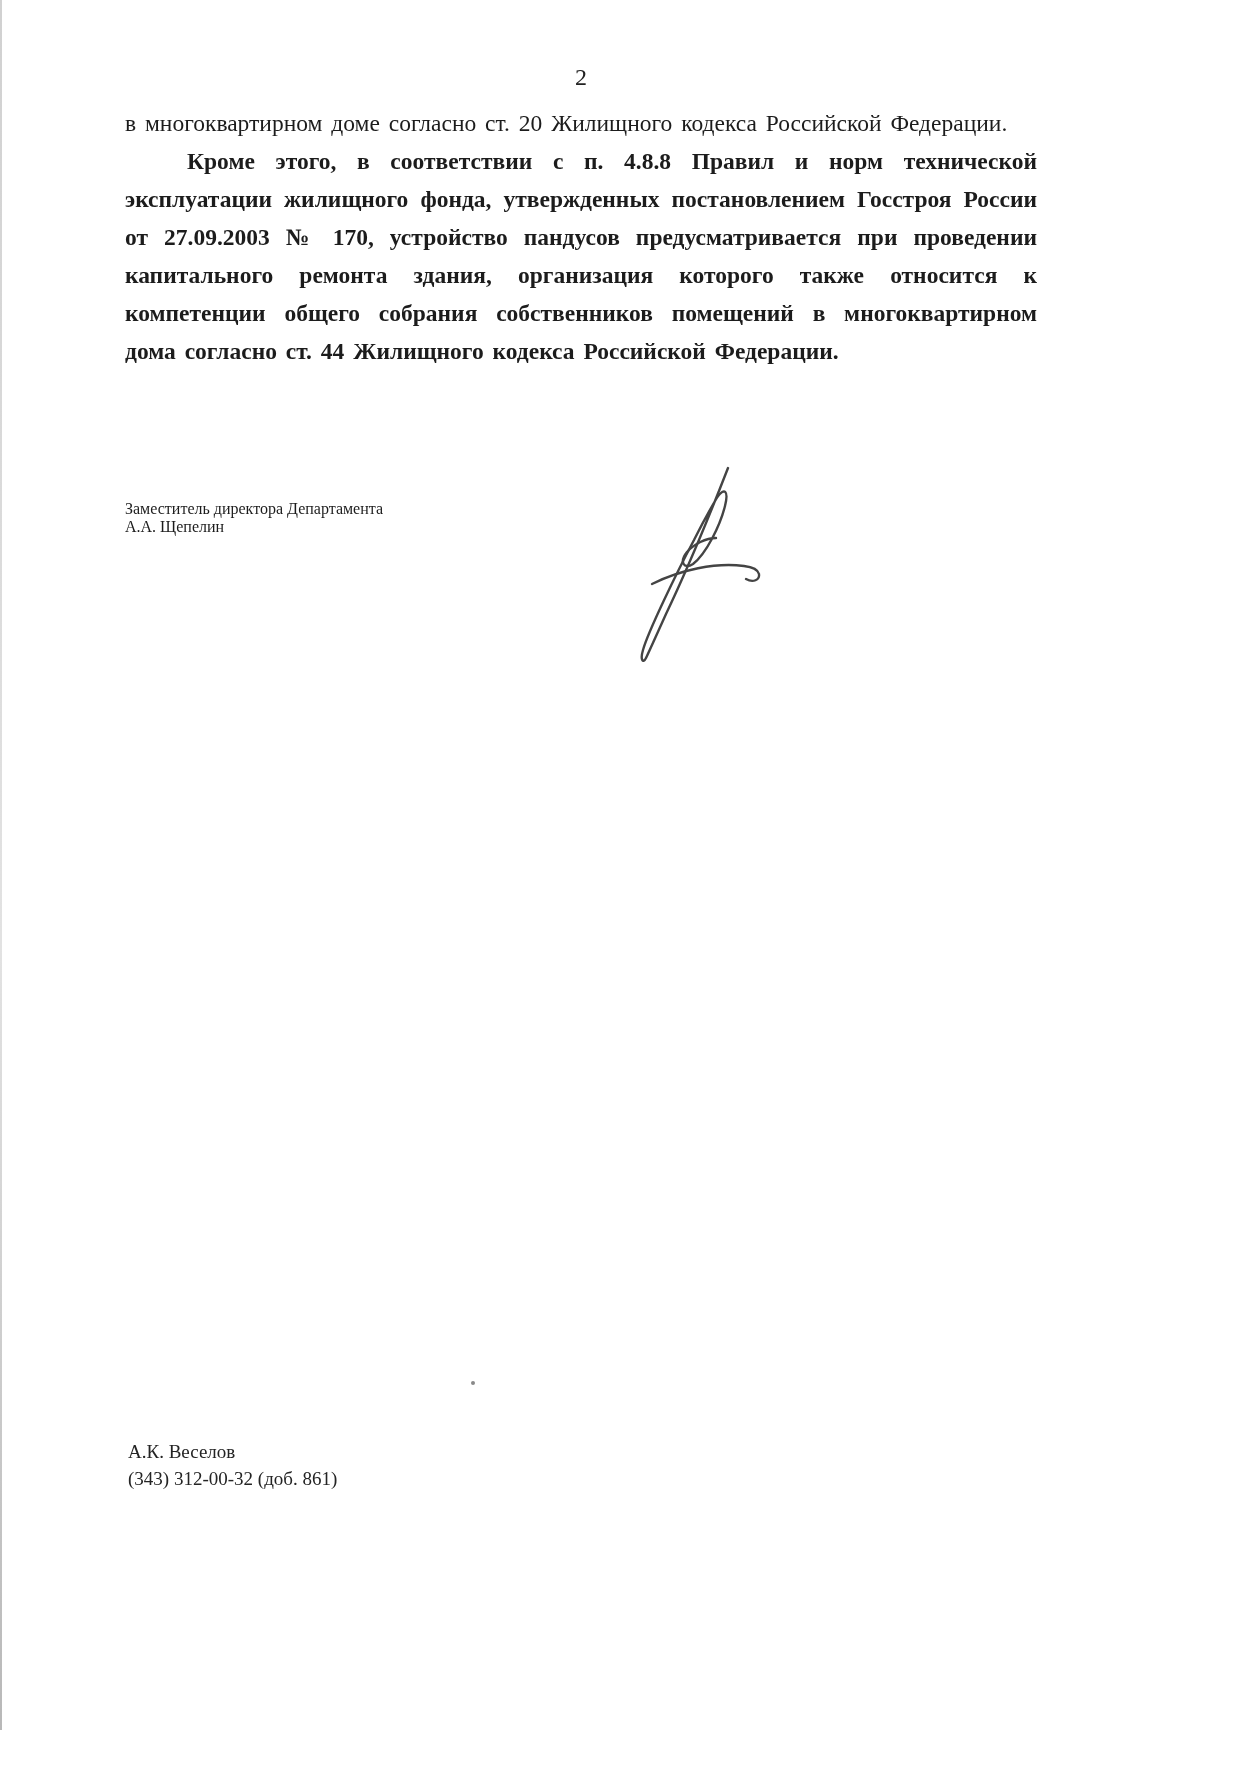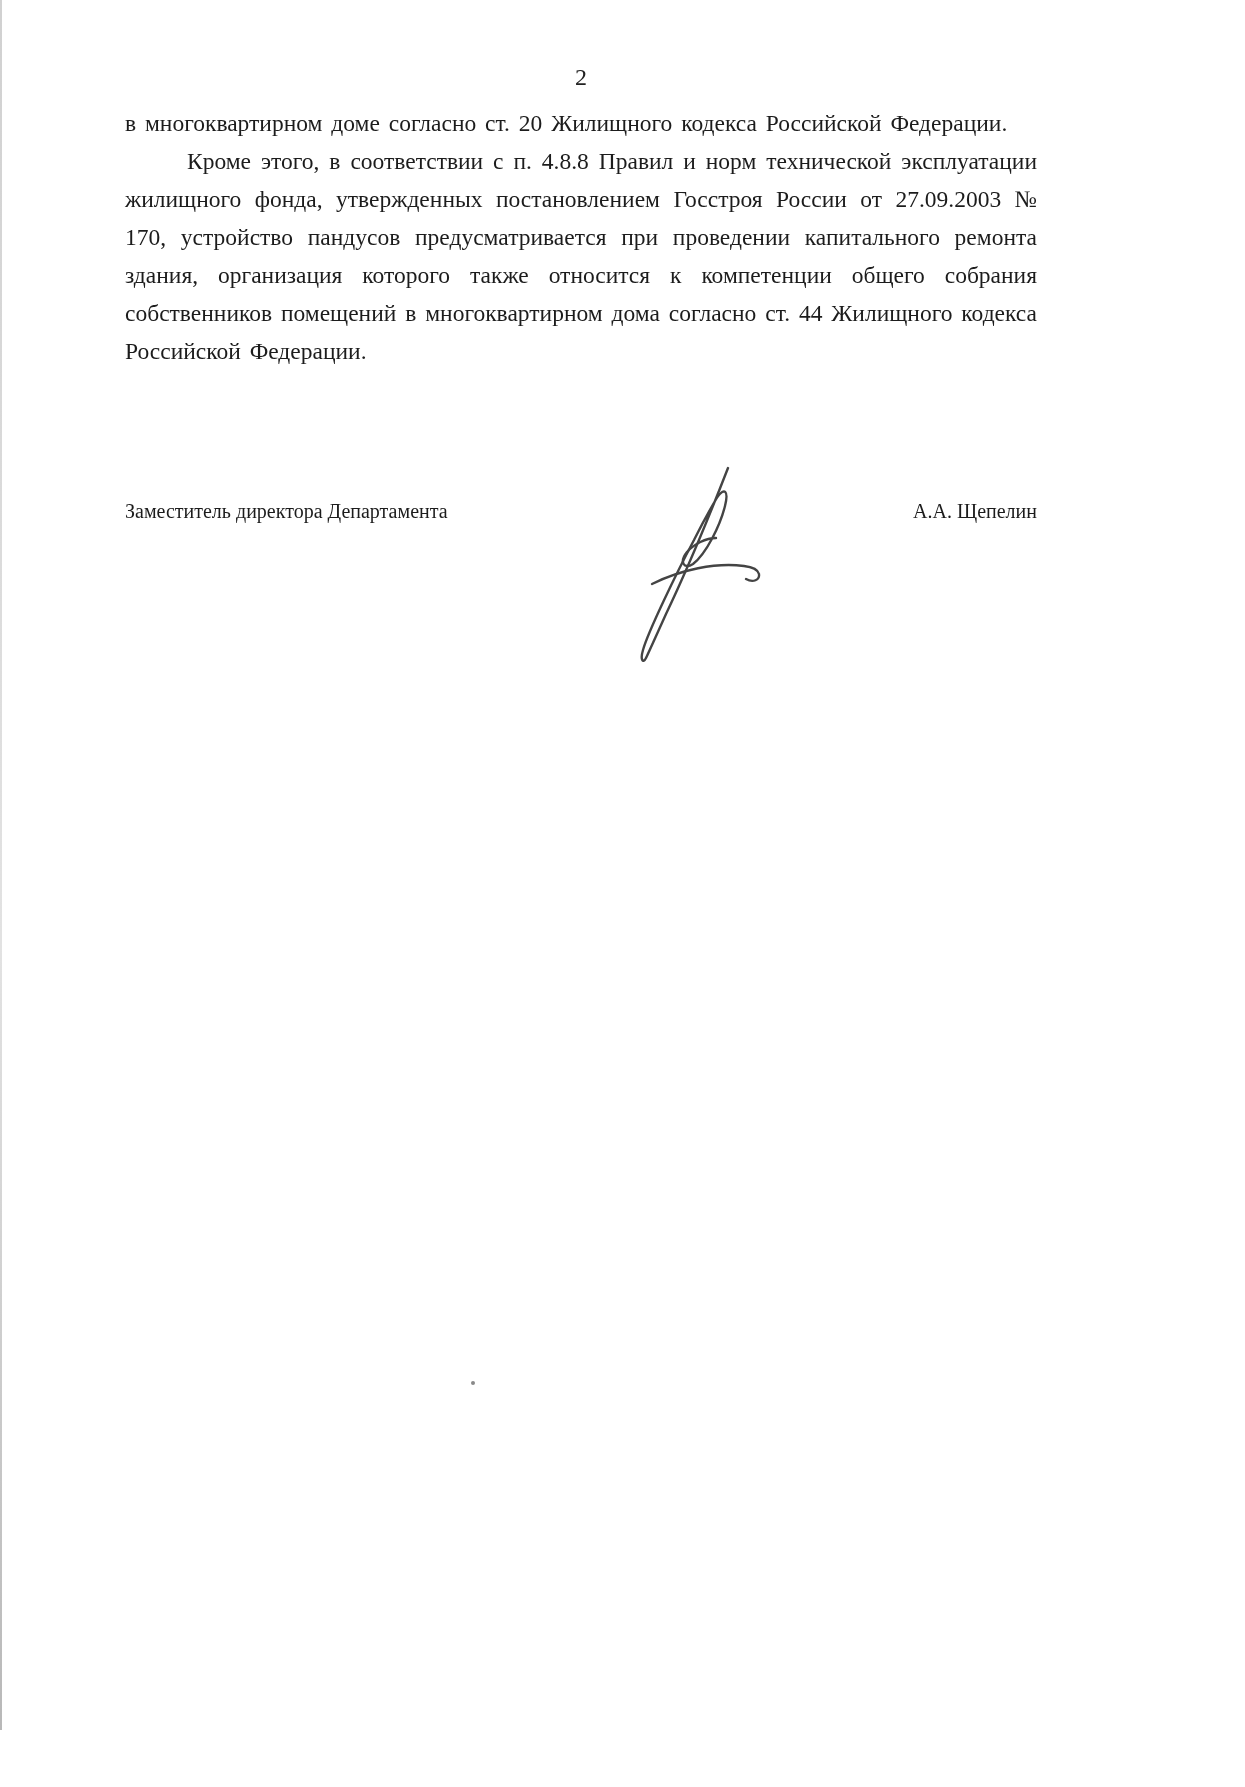--- a/index.html
+++ b/index.html
@@ -41,30 +41,31 @@
     top: 104px;
     width: 912px;
     font-size: 23.5px;
     line-height: 38px;
   }
   .para {
     text-align: justify;
     text-align-last: left;
     word-spacing: 3px;
   }
-  .para.indented { text-indent: 62px; }
+  .para.indented { text-indent: 62px; font-weight: bold; }
   .signature-row {
     position: absolute;
     left: 125px;
     top: 500px;
     width: 912px;
     display: flex;
     justify-content: space-between;
     align-items: flex-start;
-    font-size: 20px;
+    font-size: 16px;
+    flex-direction: column;
   }
   .sig-title { white-space: nowrap; }
   .sig-name { white-space: nowrap; text-align: right; }
   .signature-art {
     position: absolute;
     left: 632px;
     top: 462px;
     width: 135px;
     height: 205px;
     pointer-events: none;
@@ -111,14 +112,18 @@
   <div class="signature-art">
     <svg viewBox="0 0 135 205" xmlns="http://www.w3.org/2000/svg" fill="none" stroke="#2b2b2b" stroke-width="2.4" stroke-linecap="round" opacity="0.88">
       <path d="M 96,6 C 82,42 55,108 34,152 C 25,172 16,192 14,196 C 11,202 8,198 11,188 C 16,170 44,112 62,78 C 70,62 80,44 86,34"></path>
       <path d="M 86,34 C 92,26 97,28 93,44 C 88,64 74,92 61,102 C 52,108 47,100 55,90 C 62,82 74,76 84,76"></path>
       <path d="M 20,122 C 48,108 84,100 112,104 C 120,105 126,108 127,112 C 128,118 121,121 114,117"></path>
     </svg>
   </div>
 
   <div class="stray-dot"></div>
 
+  <div class="footer">
+    <div>А.К. Веселов</div>
+    <div>(343) 312-00-32 (доб. 861)</div>
+  </div>
 
 </div>
 
 </body></html>

